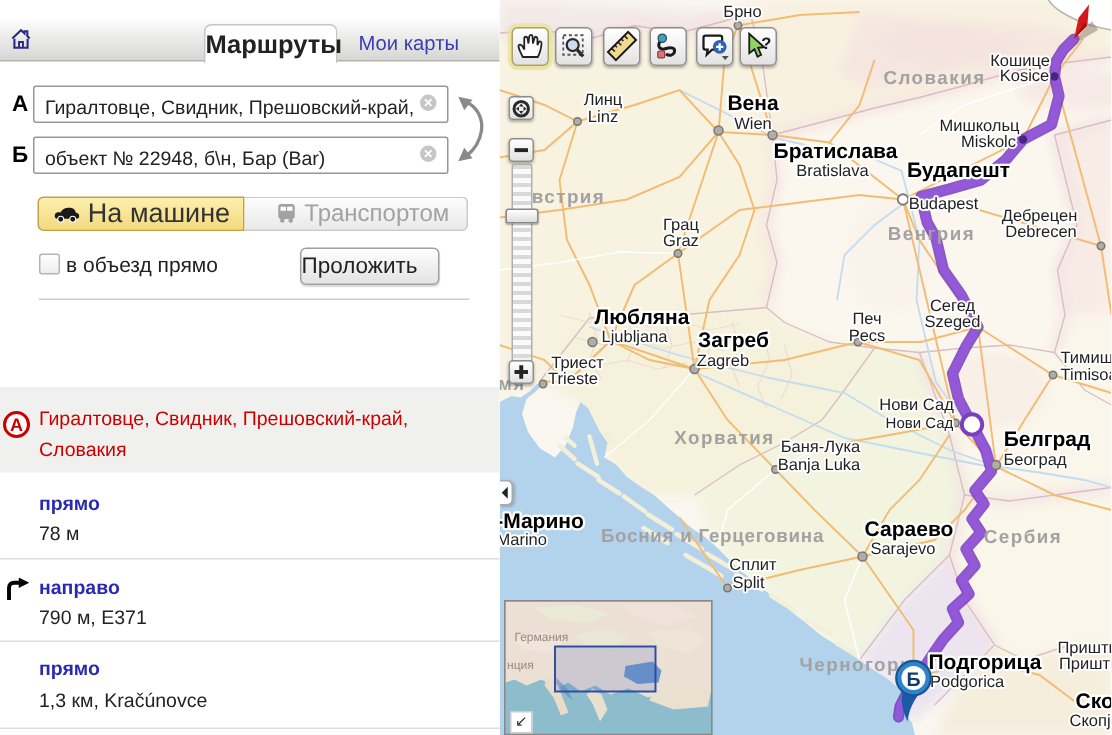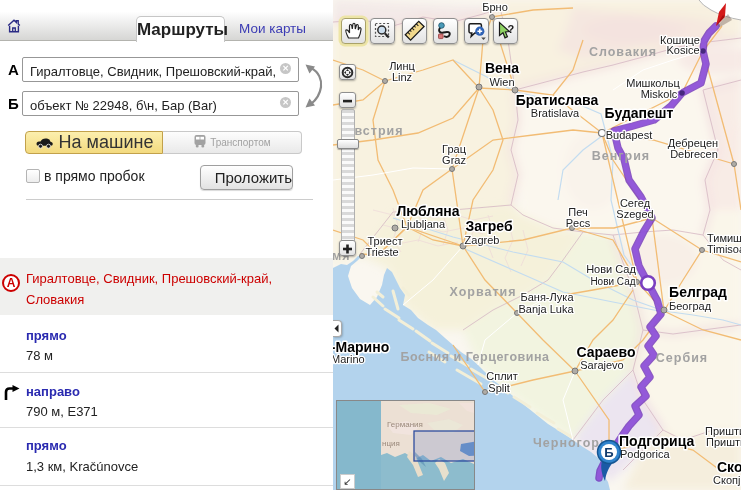--- a/index.html
+++ b/index.html
@@ -9,37 +9,37 @@
 #topbar{position:absolute;left:0;top:12px;width:333px;height:28px;background:linear-gradient(#fefefe,#d6d6d4);border-bottom:1px solid #b3b3ae;}
 #homeico{position:absolute;left:7px;top:19px;}
 #tabact{position:absolute;left:136px;top:16px;width:87px;height:25px;background:#fff;border:1px solid #c6c6c6;border-bottom:none;border-radius:5px 5px 0 0;font-size:17px;font-weight:bold;color:#222;line-height:26px;}
 #mycards{position:absolute;left:239px;top:21px;font-size:13.5px;color:#3c3cb4;}
 .rlabel{position:absolute;left:8px;font-size:15px;font-weight:bold;color:#000;}
 .inp{position:absolute;left:22px;width:240px;height:19px;border:1px solid #979797;border-radius:2px;background:#fff;font-size:13px;color:#222;padding:4px 28px 0 7px;line-height:19px;white-space:nowrap;overflow:hidden;}
 .clr{position:absolute;right:7px;top:5px;width:11px;height:11px;border-radius:6px;background:#c6c6c6;color:#fff;font-size:8px;line-height:11px;text-align:center;font-weight:bold;}
 #swap{position:absolute;left:302px;top:59px;}
 #seg{position:absolute;left:25px;top:131px;width:278px;height:23px;}
 #seg1{position:absolute;left:0;top:0;width:136px;height:21px;border:1px solid #c2a14b;border-radius:4px 0 0 4px;background:linear-gradient(#fcefae,#f3da7f);font-size:18px;color:#333;line-height:21px;text-align:center;}
-#seg2{position:absolute;left:138px;top:0;width:138px;height:21px;border:1px solid #c9c9c9;border-left:none;border-radius:0 4px 4px 0;background:linear-gradient(#fdfdfd,#e9e9e9);font-size:10px;color:#a2a2a2;line-height:21px;text-align:center;}
+#seg2{position:absolute;left:138px;top:0;width:138px;height:21px;border:1px solid #c9c9c9;border-left:none;border-radius:0 4px 4px 0;background:linear-gradient(#fdfdfd,#e9e9e9);font-size:16px;color:#a2a2a2;line-height:21px;text-align:center;padding-left:10px;}
 #chk{position:absolute;left:26px;top:169px;width:12px;height:12px;border:1px solid #b4b4b4;border-radius:2px;background:linear-gradient(#fff,#ededed);}
 #chklbl{position:absolute;left:44px;top:168px;font-size:14px;color:#222;}
-#btn{position:absolute;left:200px;top:165px;width:91px;height:23px;border:1px solid #9f9f9f;border-radius:4px;background:linear-gradient(#ffffff,#e2e2e2);font-size:15px;color:#222;text-align:right;line-height:23px;box-shadow:0 1px 1px rgba(0,0,0,.15);}
+#btn{position:absolute;left:200px;top:165px;width:91px;height:23px;border:1px solid #9f9f9f;border-radius:4px;background:linear-gradient(#ffffff,#e2e2e2);font-size:15px;color:#222;text-align:left;line-height:23px;box-shadow:0 1px 1px rgba(0,0,0,.15);}
 #sep1{position:absolute;left:26px;top:199px;width:287px;height:1px;background:#ccc;}
 #drive{position:absolute;left:26px;top:222px;font-size:16px;color:#222;letter-spacing:-0.2px;}
 #secA{position:absolute;left:0;top:258px;width:333px;height:57px;background:#f0f0ee;}
 #acirc{position:absolute;left:2px;top:274px;width:14px;height:14px;border:2px solid #c00;border-radius:50%;background:#fff;color:#c00;font-size:12px;font-weight:bold;text-align:center;line-height:14px;}
 #atext{position:absolute;left:26px;top:269px;width:280px;font-size:13px;font-weight:normal;color:#c00;line-height:20.5px;}
 .sname{position:absolute;left:26px;font-size:13px;font-weight:bold;color:#2a2ab0;}
 .sdist{position:absolute;left:26px;font-size:13px;color:#222;}
 .ssep{position:absolute;left:0;width:333px;height:1px;background:#ddd;}
 #map{position:absolute;left:333px;top:0;width:408px;height:490px;overflow:hidden;background:#f9f6ee;}
 .mbtn{position:absolute;width:23px;height:24px;border:1px solid #8f8f8f;border-radius:4px;background:linear-gradient(#ffffff,#e2e2e2);box-shadow:0 1px 2px rgba(0,0,0,.3);}
 .mbtn.act{border-color:#a9a269;box-shadow:0 0 0 2.5px rgba(236,228,160,.9),0 1px 2px rgba(0,0,0,.25);}
 .zbtn{position:absolute;left:6px;width:15px;height:13px;border:1px solid #8f8f8f;border-radius:3px;background:linear-gradient(#ffffff,#e2e2e2);box-shadow:0 1px 2px rgba(0,0,0,.3);text-align:center;}
-#mini{position:absolute;left:3px;top:400px;width:139px;height:90px;border:1px solid #888;box-sizing:border-box;background:#85b8cc;overflow:hidden;padding-left:44px;}
+#mini{position:absolute;left:3px;top:400px;width:139px;height:90px;border:1px solid #888;box-sizing:border-box;background:#85b8cc;overflow:hidden;}
 #minibtn{position:absolute;left:3px;top:73px;width:13px;height:13px;background:#fff;border:1px solid #ccc;text-align:center;line-height:13px;font-size:10px;color:#333;}
 #collapse{position:absolute;left:0;top:320px;width:8px;height:15px;background:#fff;border:1px solid #aaa;border-left:none;border-radius:0 4px 4px 0;box-shadow:1px 1px 2px rgba(0,0,0,.2);}
 </style>
 </head>
 <body>
 <div id="app">
 <div id="map">
 <svg id="mapsvg" width="408" height="490" viewBox="0 0 408 490" font-family="Liberation Sans, sans-serif">
 <rect x="0" y="0" width="408" height="490" fill="#faf7f0"></rect>
 <defs>
@@ -386,21 +386,21 @@
         </svg> На машине</div>
     <div id="seg2"><svg width="14" height="14" viewBox="0 0 14 14" style="vertical-align:-2px;">
           <rect x="1.5" y="1" width="11" height="10" rx="2" fill="#a2a2a2"></rect>
           <rect x="3" y="2.8" width="3.6" height="2.7" fill="#fff"></rect>
           <rect x="7.4" y="2.8" width="3.6" height="2.7" fill="#fff"></rect>
           <circle cx="4.2" cy="12" r="1.5" fill="#a2a2a2"></circle>
           <circle cx="9.8" cy="12" r="1.5" fill="#a2a2a2"></circle>
         </svg> Транспортом</div>
   </div>
   <div id="chk"></div>
-  <div id="chklbl">в прямо пробок</div>
+  <div id="chklbl">в объезд прямо</div>
   <div id="btn">Проложить</div>
   <div id="sep1"></div>
   <div id="secA"></div>
   <div id="acirc">А</div>
   <div id="atext">Гиралтовце, Свидник, Прешовский-край, Словакия</div>
   <div class="sname" style="top:328px;">прямо</div>
   <div class="sdist" style="top:348px;">78 м</div>
   <div class="ssep" style="top:372px;"></div>
   <svg style="position:absolute;left:3px;top:385px;" width="17" height="15" viewBox="0 0 17 15">
       <path d="M3 15 L3 7 Q3 3.5 6.5 3.5 L10 3.5" fill="none" stroke="#000" stroke-width="2.6"></path>

